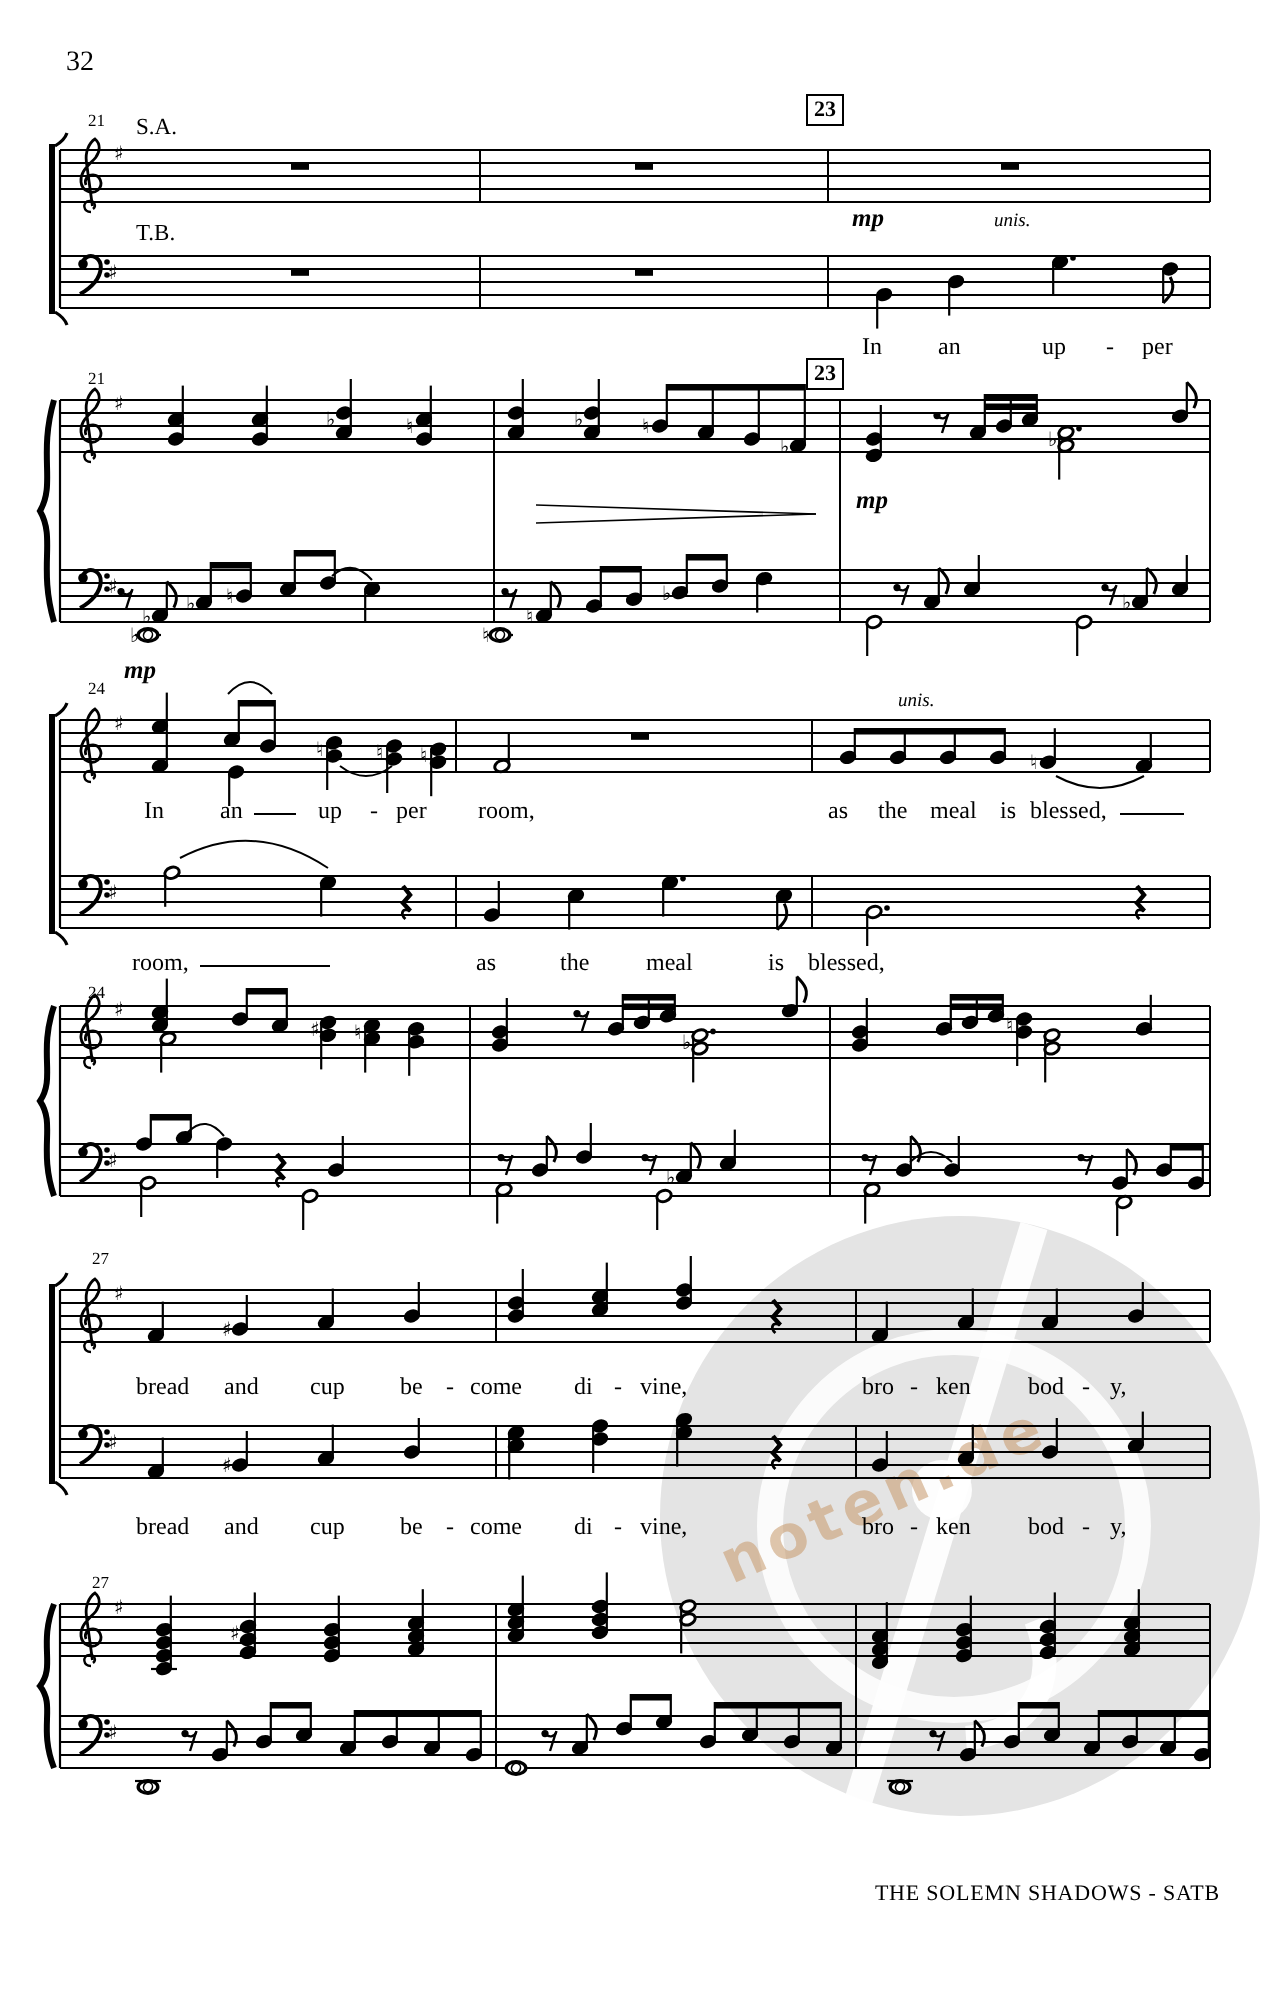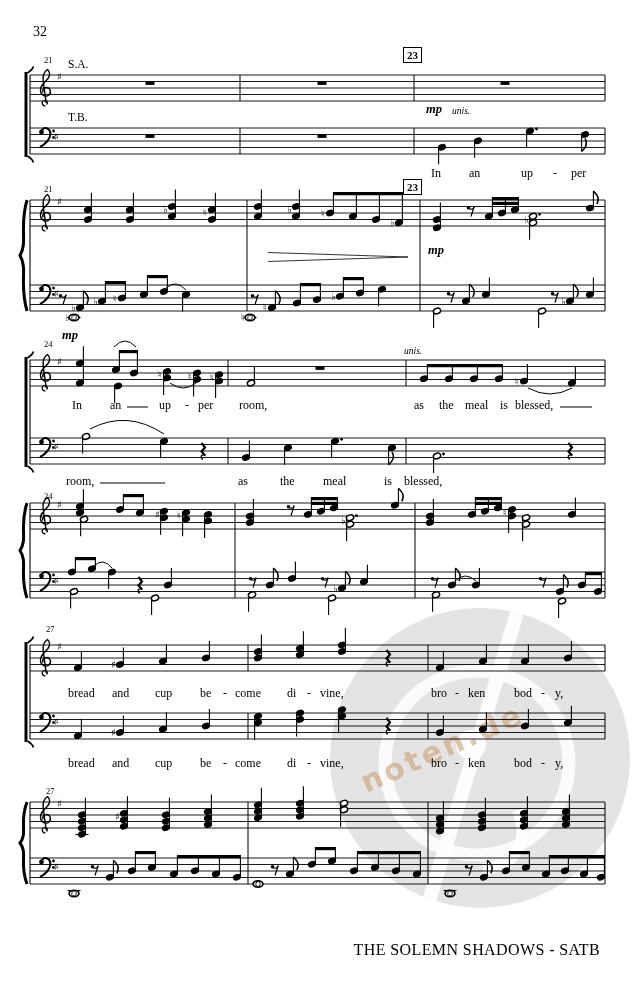--- a/index.html
+++ b/index.html
@@ -2,29 +2,29 @@
 <html style="--wm-circle: #e4e4e4; --wm-text: #c8996a;"><head>
 <meta charset="utf-8">
 <style>
   html,body{margin:0;padding:0;background:#888;}
   .page{
     position:relative;width:640px;height:995px;margin:0 auto;
     background:#fff;overflow:hidden;
     font-family:"Liberation Serif","DejaVu Serif",serif;color:#000;
   }
   .pagenum{position:absolute;left:33px;top:24px;font-size:14px;font-weight:normal;}
-  .footer{position:absolute;right:40px;top:941px;font-size:16px;letter-spacing:.4px;}
+  .footer{position:absolute;right:30px;top:941px;font-size:11px;letter-spacing:.4px;}
   #score{position:absolute;left:0;top:0;z-index:2;}
   #texts{position:absolute;left:0;top:0;width:640px;height:804px;z-index:3;pointer-events:none;}
   #texts div{position:absolute;white-space:nowrap;}
   .mnum{font-size:8.5px;}
   .stafflabel{font-size:11.5px;}
   .rehearsal{font-size:11px;font-weight:bold;border:1.3px solid #000;background:#fff;padding:0 3px;line-height:14px;}
   .dyn{font-size:12.5px;font-weight:bold;font-style:italic;}
-  .unis{font-size:9.5px;font-style:italic;}
+  .unis{font-size:9.5px;font-style:italic;margin-left:45px;}
   .lyric{font-size:12px;}
   .watermark{position:absolute;z-index:1;}
   .wm-text{
     position:absolute;left:362px;top:766px;z-index:1;
     font-family:"DejaVu Sans",sans-serif;font-weight:bold;font-size:30px;letter-spacing:3px;
     transform:rotate(-24deg);transform-origin:left center;
     color:var(--wm-text,#c8996a);opacity:.55;
   }
 </style>
 </head>

